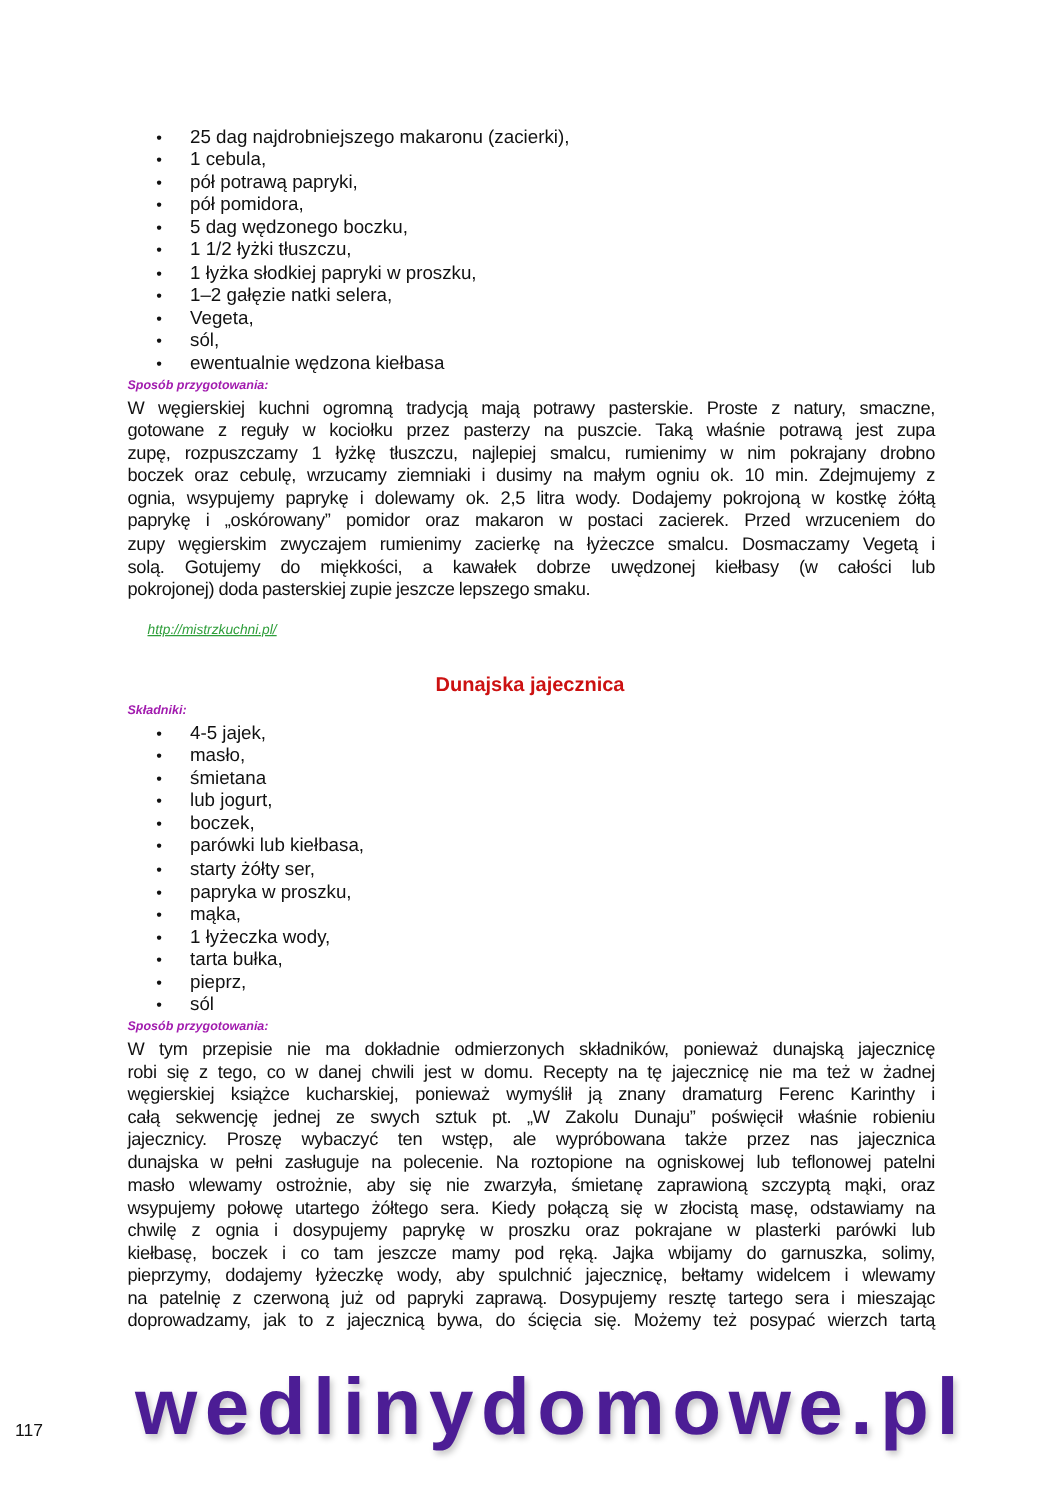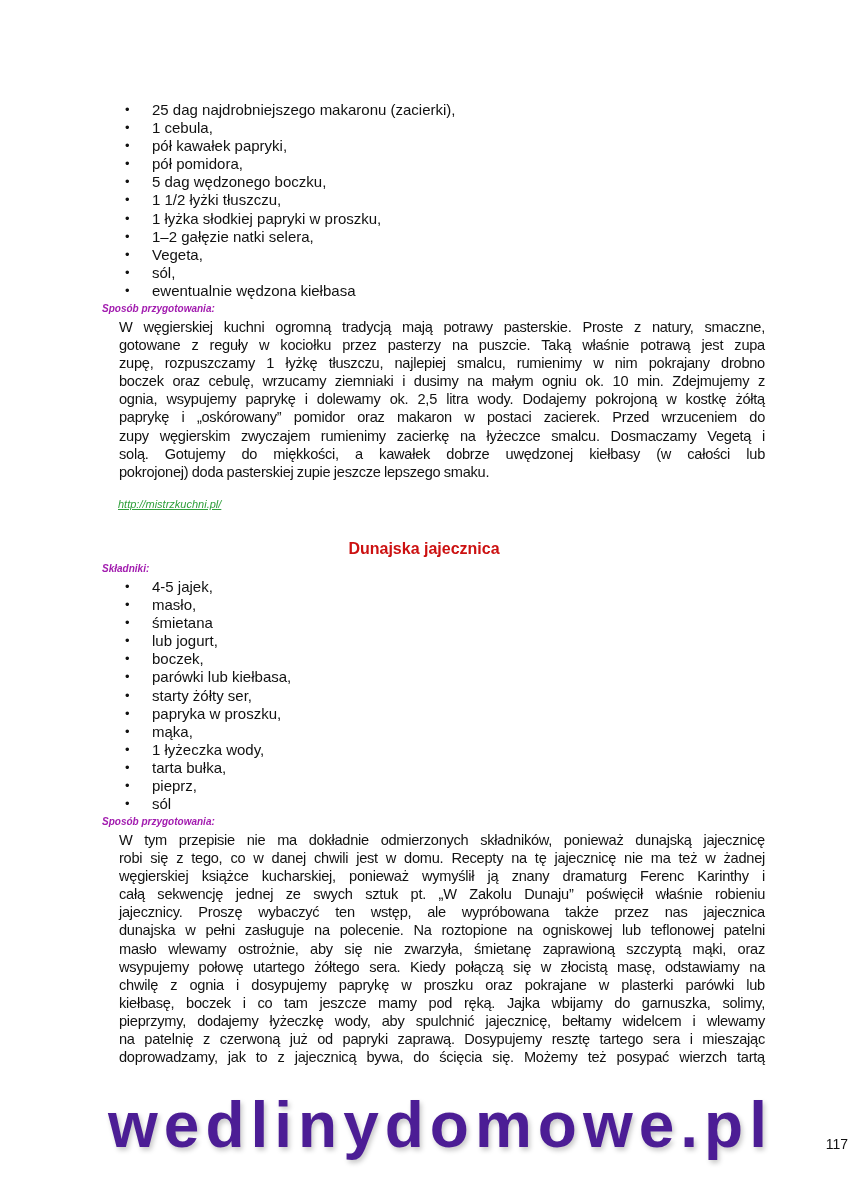--- a/index.html
+++ b/index.html
@@ -55,21 +55,20 @@
     .para {
       position: absolute;
       left: 102px;
       width: 646px;
       font-family: "Liberation Sans", sans-serif;
       font-size: 14.6px;
       line-height: 18.1px;
       text-align: justify;
       letter-spacing: -0.25px;
       word-spacing: -0.5px;
-      margin-left: 17px;
     }
     .para .line {
       display: block;
       text-align: justify;
       text-align-last: justify;
       white-space: nowrap;
       height: 18.1px;
     }
     .para .line.last {
       text-align-last: left;
@@ -107,35 +106,35 @@
       letter-spacing: 6px;
       color: #4c1d95;
       text-shadow: 2px 3px 5px rgba(0,0,0,0.22);
       white-space: nowrap;
     }
     .page-number {
       position: absolute;
       left: 0;
       width: 848px;
       top: 1136px;
-      text-align: right;
+      text-align: left;
       font-size: 14px;
       padding-left: 12px;
       box-sizing: border-box;
     }
   </style>
 </head>
 <body>
 
 <div class="page">
 
   <ul class="list" id="list1" style="top:101px;">
       <li><span class="bullet">•</span><span>25 dag najdrobniejszego makaronu (zacierki),</span></li>
       <li><span class="bullet">•</span><span>1 cebula,</span></li>
-      <li><span class="bullet">•</span><span>pół kawałek papryki,</span></li>
+      <li><span class="bullet">•</span><span>pół potrawą papryki,</span></li>
       <li><span class="bullet">•</span><span>pół pomidora,</span></li>
       <li><span class="bullet">•</span><span>5 dag wędzonego boczku,</span></li>
       <li><span class="bullet">•</span><span>1 1/2 łyżki tłuszczu,</span></li>
       <li><span class="bullet">•</span><span>1 łyżka słodkiej papryki w proszku,</span></li>
       <li><span class="bullet">•</span><span>1–2 gałęzie natki selera,</span></li>
       <li><span class="bullet">•</span><span>Vegeta,</span></li>
       <li><span class="bullet">•</span><span>sól,</span></li>
       <li><span class="bullet">•</span><span>ewentualnie wędzona kiełbasa</span></li>
     </ul>
 

